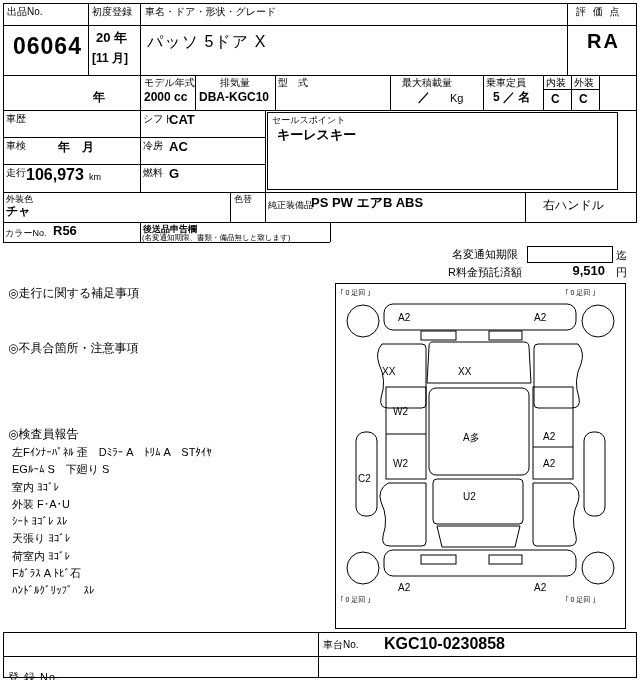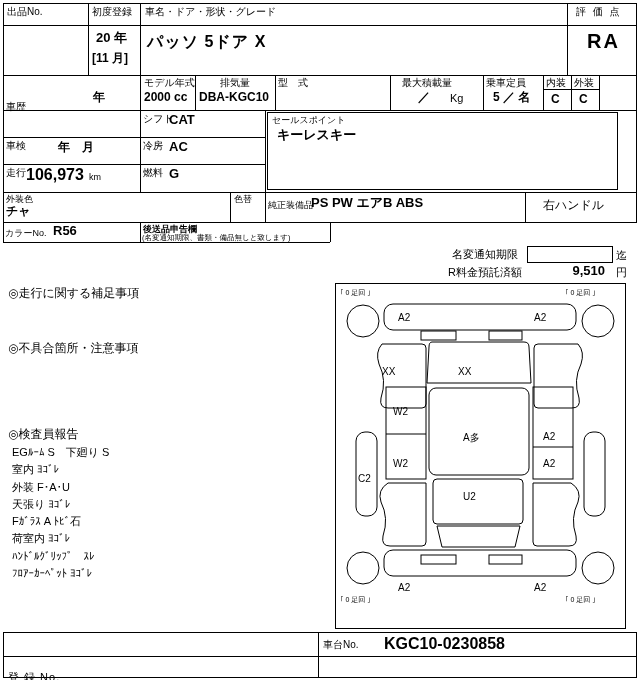--- a/index.html
+++ b/index.html
@@ -8,21 +8,21 @@
   #sheet{position:relative;width:640px;height:680px;background:#fff;overflow:hidden}
   .hl{position:absolute;height:1px;background:#000}
   .vl{position:absolute;width:1px;background:#000}
   .box{position:absolute;border:1px solid #000;background:#fff}
   .t{position:absolute;white-space:nowrap;line-height:1.15;color:#000}
   .f7{font-size:7.5px}.f9{font-size:9px}.f10{font-size:10px}.f11{font-size:11px}
   .f12{font-size:12px}.f13{font-size:13px}.f14{font-size:16px}
   .b{font-weight:bold}
   .big{font-size:23px;font-weight:bold;letter-spacing:1px}
   .rate{font-size:20px;font-weight:bold;letter-spacing:2px}
-  .carname{font-size:16px;font-weight:bold;letter-spacing:1px}
+  .carname{font-size:16px;font-weight:normal;letter-spacing:1px}
   #report{position:absolute;left:12px;top:444px}
   .rline{font-size:11px;line-height:17.3px;white-space:nowrap}
   svg text{font-family:"Liberation Sans","DejaVu Sans",sans-serif}
 </style>
 </head>
 <body>
 
 <div id="sheet">
 
   <div class="hl" style="left:3px;top:3px;width:634px"></div>
@@ -58,20 +58,21 @@
   <div class="hl" style="left:3px;top:656px;width:634px"></div>
   <div class="hl" style="left:3px;top:677px;width:634px"></div>
   <div class="vl" style="left:3px;top:632px;height:45px"></div>
   <div class="vl" style="left:636px;top:632px;height:45px"></div>
   <div class="vl" style="left:318px;top:632px;height:45px"></div>
 
   <div class="box" style="left:267px;top:112px;width:349px;height:76px"></div>
   <div class="box" style="left:527px;top:246px;width:84px;height:15px"></div>
 
   <span class="t f10" style="left:7px;top:6px">出品No.</span>
+  <span class="t big" style="left:13px;top:33px">06064</span>
   <span class="t f10" style="left:92px;top:6px">初度登録</span>
   <span class="t f13 b" style="left:96px;top:31px">20 年</span>
   <span class="t f12 b" style="left:92px;top:52px">[11 月]</span>
   <span class="t f10" style="left:145px;top:6px">車名・ドア・形状・グレード</span>
   <span class="t carname" style="left:147px;top:33px">パッソ 5ドア X</span>
   <span class="t f10" style="left:576px;top:6px;letter-spacing:2px">評 価 点</span>
   <span class="t rate" style="left:587px;top:30px">RA</span>
 
   <span class="t f10" style="left:144px;top:77px">モデル年式</span>
   <span class="t f12 b" style="left:93px;top:91px">年</span>
@@ -82,21 +83,21 @@
   <span class="t f10" style="left:402px;top:77px">最大積載量</span>
   <span class="t f12 b" style="left:418px;top:91px">／</span>
   <span class="t f11" style="left:450px;top:92px">Kg</span>
   <span class="t f10" style="left:486px;top:77px">乗車定員</span>
   <span class="t f12 b" style="left:493px;top:91px">5 ／ 名</span>
   <span class="t f10" style="left:546px;top:77px">内装</span>
   <span class="t f10" style="left:574px;top:77px">外装</span>
   <span class="t f12 b" style="left:551px;top:93px">C</span>
   <span class="t f12 b" style="left:579px;top:93px">C</span>
 
-  <span class="t f10" style="left:6px;top:101px">車歴</span>
+  <span class="t f10" style="left:6px;top:113px">車歴</span>
   <span class="t f10" style="left:143px;top:113px">シフト</span>
   <span class="t f13 b" style="left:169px;top:113px">CAT</span>
   <span class="t f10" style="left:6px;top:140px">車検</span>
   <span class="t f12 b" style="left:58px;top:141px">年　月</span>
   <span class="t f10" style="left:143px;top:140px">冷房</span>
   <span class="t f13 b" style="left:169px;top:140px">AC</span>
   <span class="t f10" style="left:6px;top:167px">走行</span>
   <span class="t f14 b" style="left:26px;top:166px">106,973</span>
   <span class="t f9" style="left:89px;top:172px">km</span>
   <span class="t f10" style="left:143px;top:167px">燃料</span>
@@ -117,28 +118,29 @@
   <span class="t f11" style="left:452px;top:248px">名変通知期限</span>
   <span class="t f11" style="left:616px;top:249px">迄</span>
   <span class="t f11" style="left:448px;top:266px">R料金預託済額</span>
   <span class="t f13 b" style="left:550px;top:264px;width:55px;text-align:right">9,510</span>
   <span class="t f11" style="left:616px;top:266px">円</span>
 
   <span class="t f12" style="left:8px;top:342px">◎不具合箇所・注意事項</span>
   <span class="t f12" style="left:8px;top:287px">◎走行に関する補足事項</span>
   <span class="t f12" style="left:8px;top:428px">◎検査員報告</span>
   <div id="report">
+    <div class="rline">左Fｲﾝﾅｰﾊﾟﾈﾙ 歪　Dﾐﾗｰ A　ﾄﾘﾑ A　STﾀｲﾔ</div>
     <div class="rline">EGﾙｰﾑ S　下廻り S</div>
     <div class="rline">室内 ﾖｺﾞﾚ</div>
     <div class="rline">外装 F･A･U</div>
+    <div class="rline">ｼｰﾄ ﾖｺﾞﾚ ｽﾚ</div>
     <div class="rline">天張り ﾖｺﾞﾚ</div>
+    <div class="rline">荷室内 ﾖｺﾞﾚ</div>
     <div class="rline">Fｶﾞﾗｽ A ﾄﾋﾞ石</div>
-    <div class="rline">荷室内 ﾖｺﾞﾚ</div>
     <div class="rline">ﾊﾝﾄﾞﾙｸﾞﾘｯﾌﾟ　ｽﾚ</div>
-    <div class="rline">ﾌﾛｱｰｶｰﾍﾟｯﾄ ﾖｺﾞﾚ</div>
   </div>
 
   <svg viewBox="0 0 289 344" style="position:absolute;left:335px;top:283px;width:289px;height:344px;border:1px solid #000">
     <g fill="none" stroke="#000" stroke-width="1">
       <circle cx="27" cy="37" r="16"></circle>
       <circle cx="262" cy="37" r="16"></circle>
       <circle cx="27" cy="284" r="16"></circle>
       <circle cx="262" cy="284" r="16"></circle>
       <rect x="48" y="20" width="192" height="26" rx="9"></rect>
       <rect x="85" y="47" width="35" height="9"></rect>

